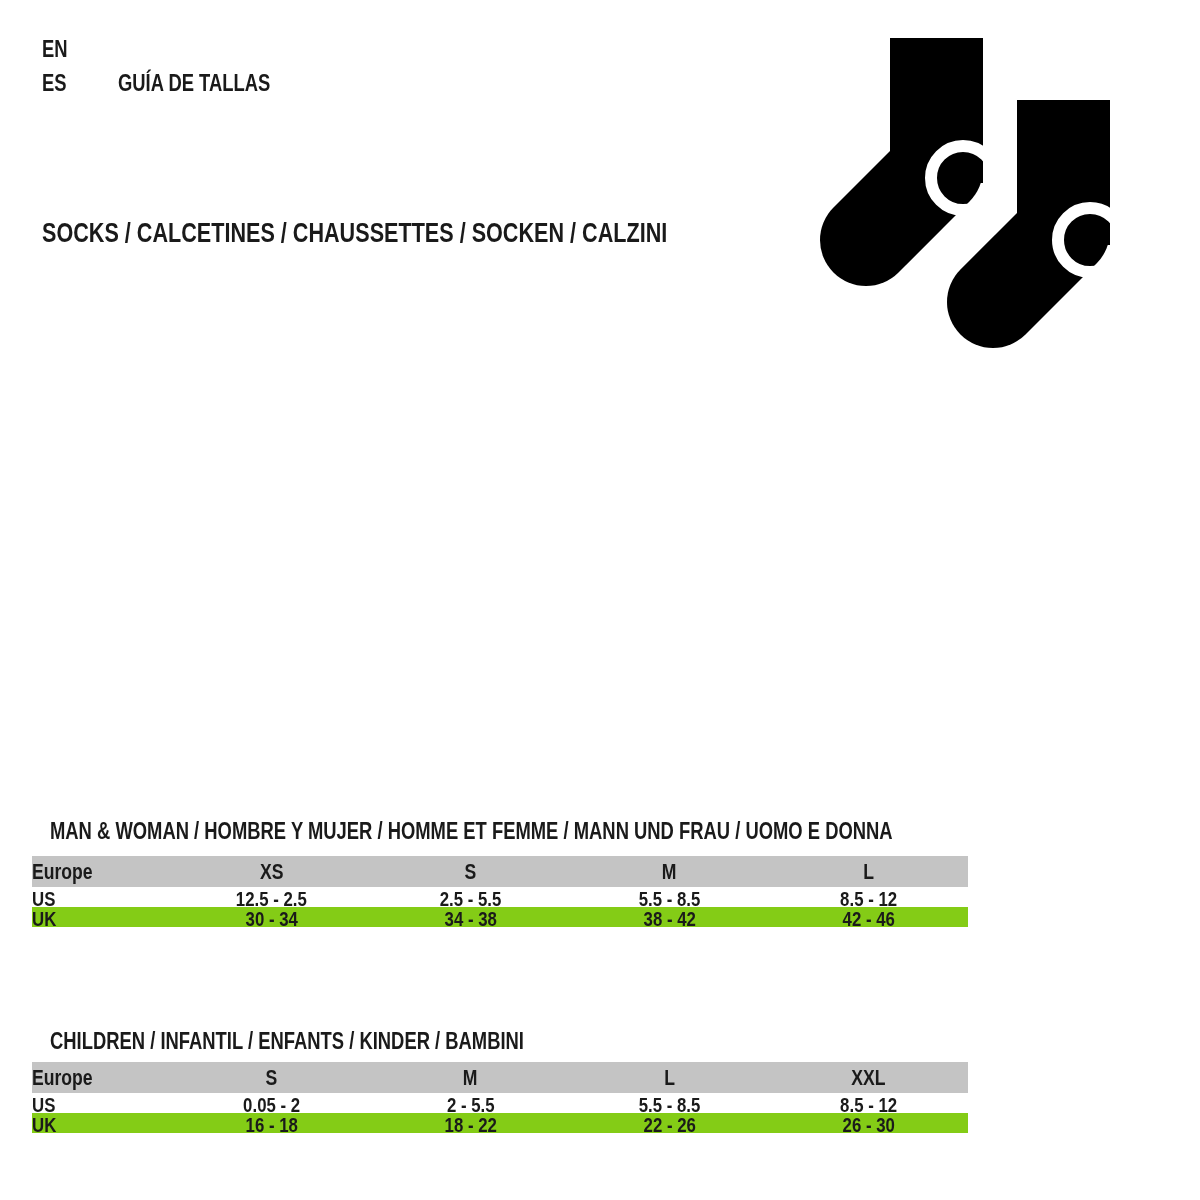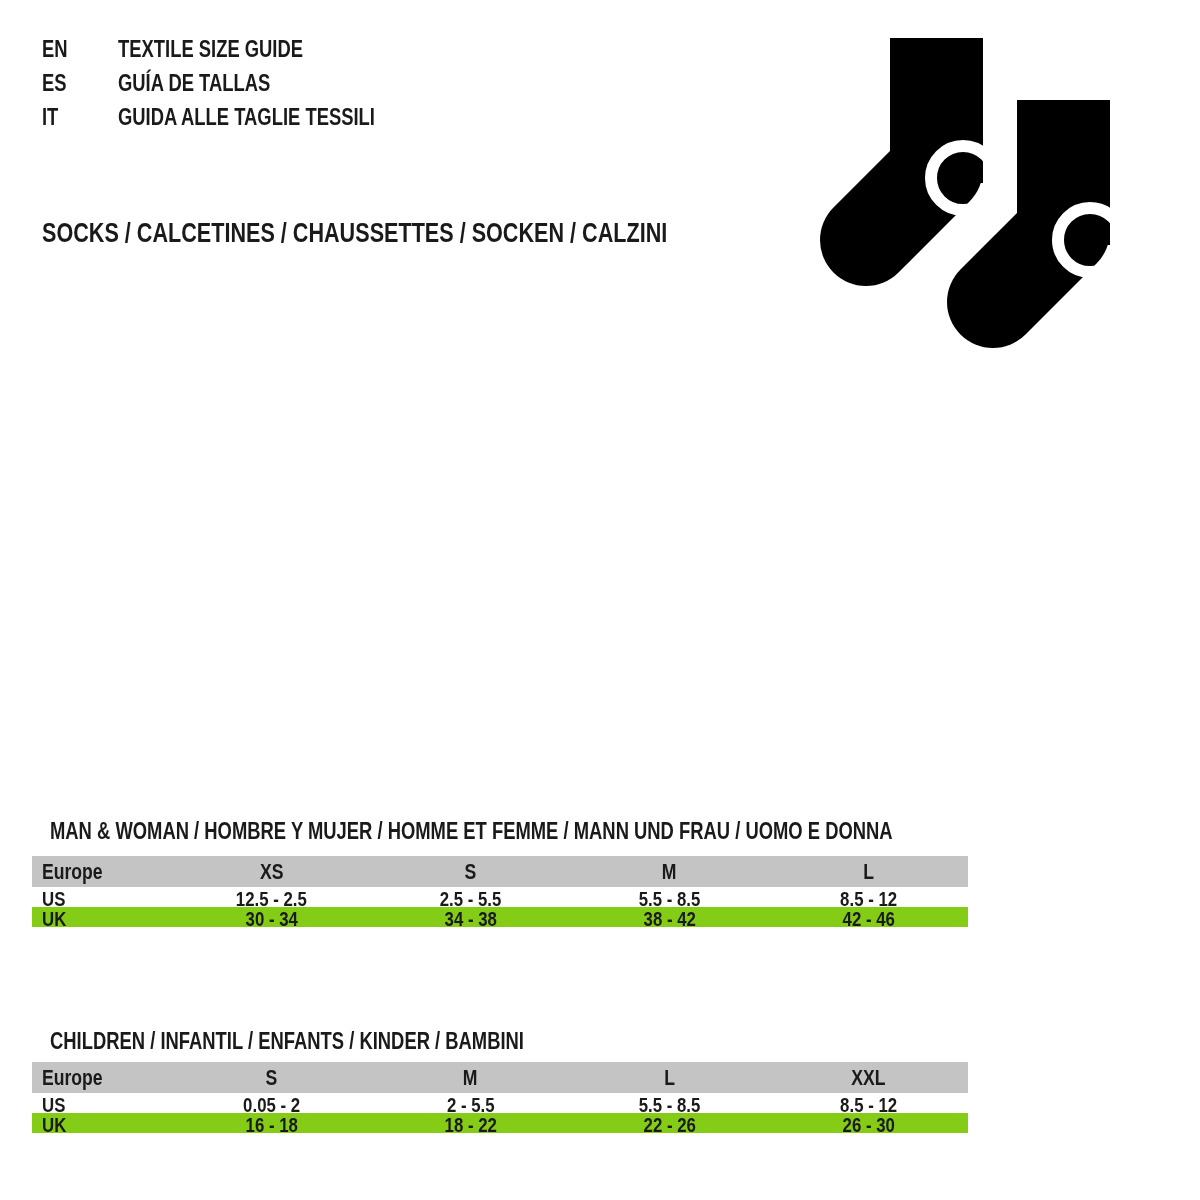--- a/index.html
+++ b/index.html
@@ -42,38 +42,33 @@
 
   .t-row {
     display:grid;
     grid-template-columns:140px 1fr 1fr 1fr 1fr;
     align-items:center;
     font-weight:700;
   }
   .t-head { height:31px; background:#c4c4c4; font-size:22px; }
   .t-data { height:20px; font-size:21px; }
   .t-alt  { background:#84cc16; }
-  .c-label { text-align:left; padding-left:10px; overflow:hidden; }
+  .c-label { text-align:left; overflow:hidden; }
   .c-val   { text-align:center; }
 </style>
 </head>
 <body>
 
 <header class="lang-block">
   <div class="lang-row">
     <span class="lang-code"><span class="cx cx-l">EN</span></span>
-    <span class="lang-title"><span class="cx cx-l">TEXTILE SIZE GUIDE</span></span>
   </div>
   <div class="lang-row">
     <span class="lang-code"><span class="cx cx-l">ES</span></span>
     <span class="lang-title"><span class="cx cx-l">GUÍA DE TALLAS</span></span>
-  </div>
-  <div class="lang-row">
-    <span class="lang-code"><span class="cx cx-l">IT</span></span>
-    <span class="lang-title"><span class="cx cx-l">GUIDA ALLE TAGLIE TESSILI</span></span>
   </div>
 </header>
 
 <div class="category-line">
   <span class="cx cx-l">SOCKS / CALCETINES / CHAUSSETTES / SOCKEN / CALZINI</span>
 </div>
 
 <svg class="socks-icon" width="300" height="345" viewBox="0 0 300 345" aria-hidden="true">
 
   <g>

